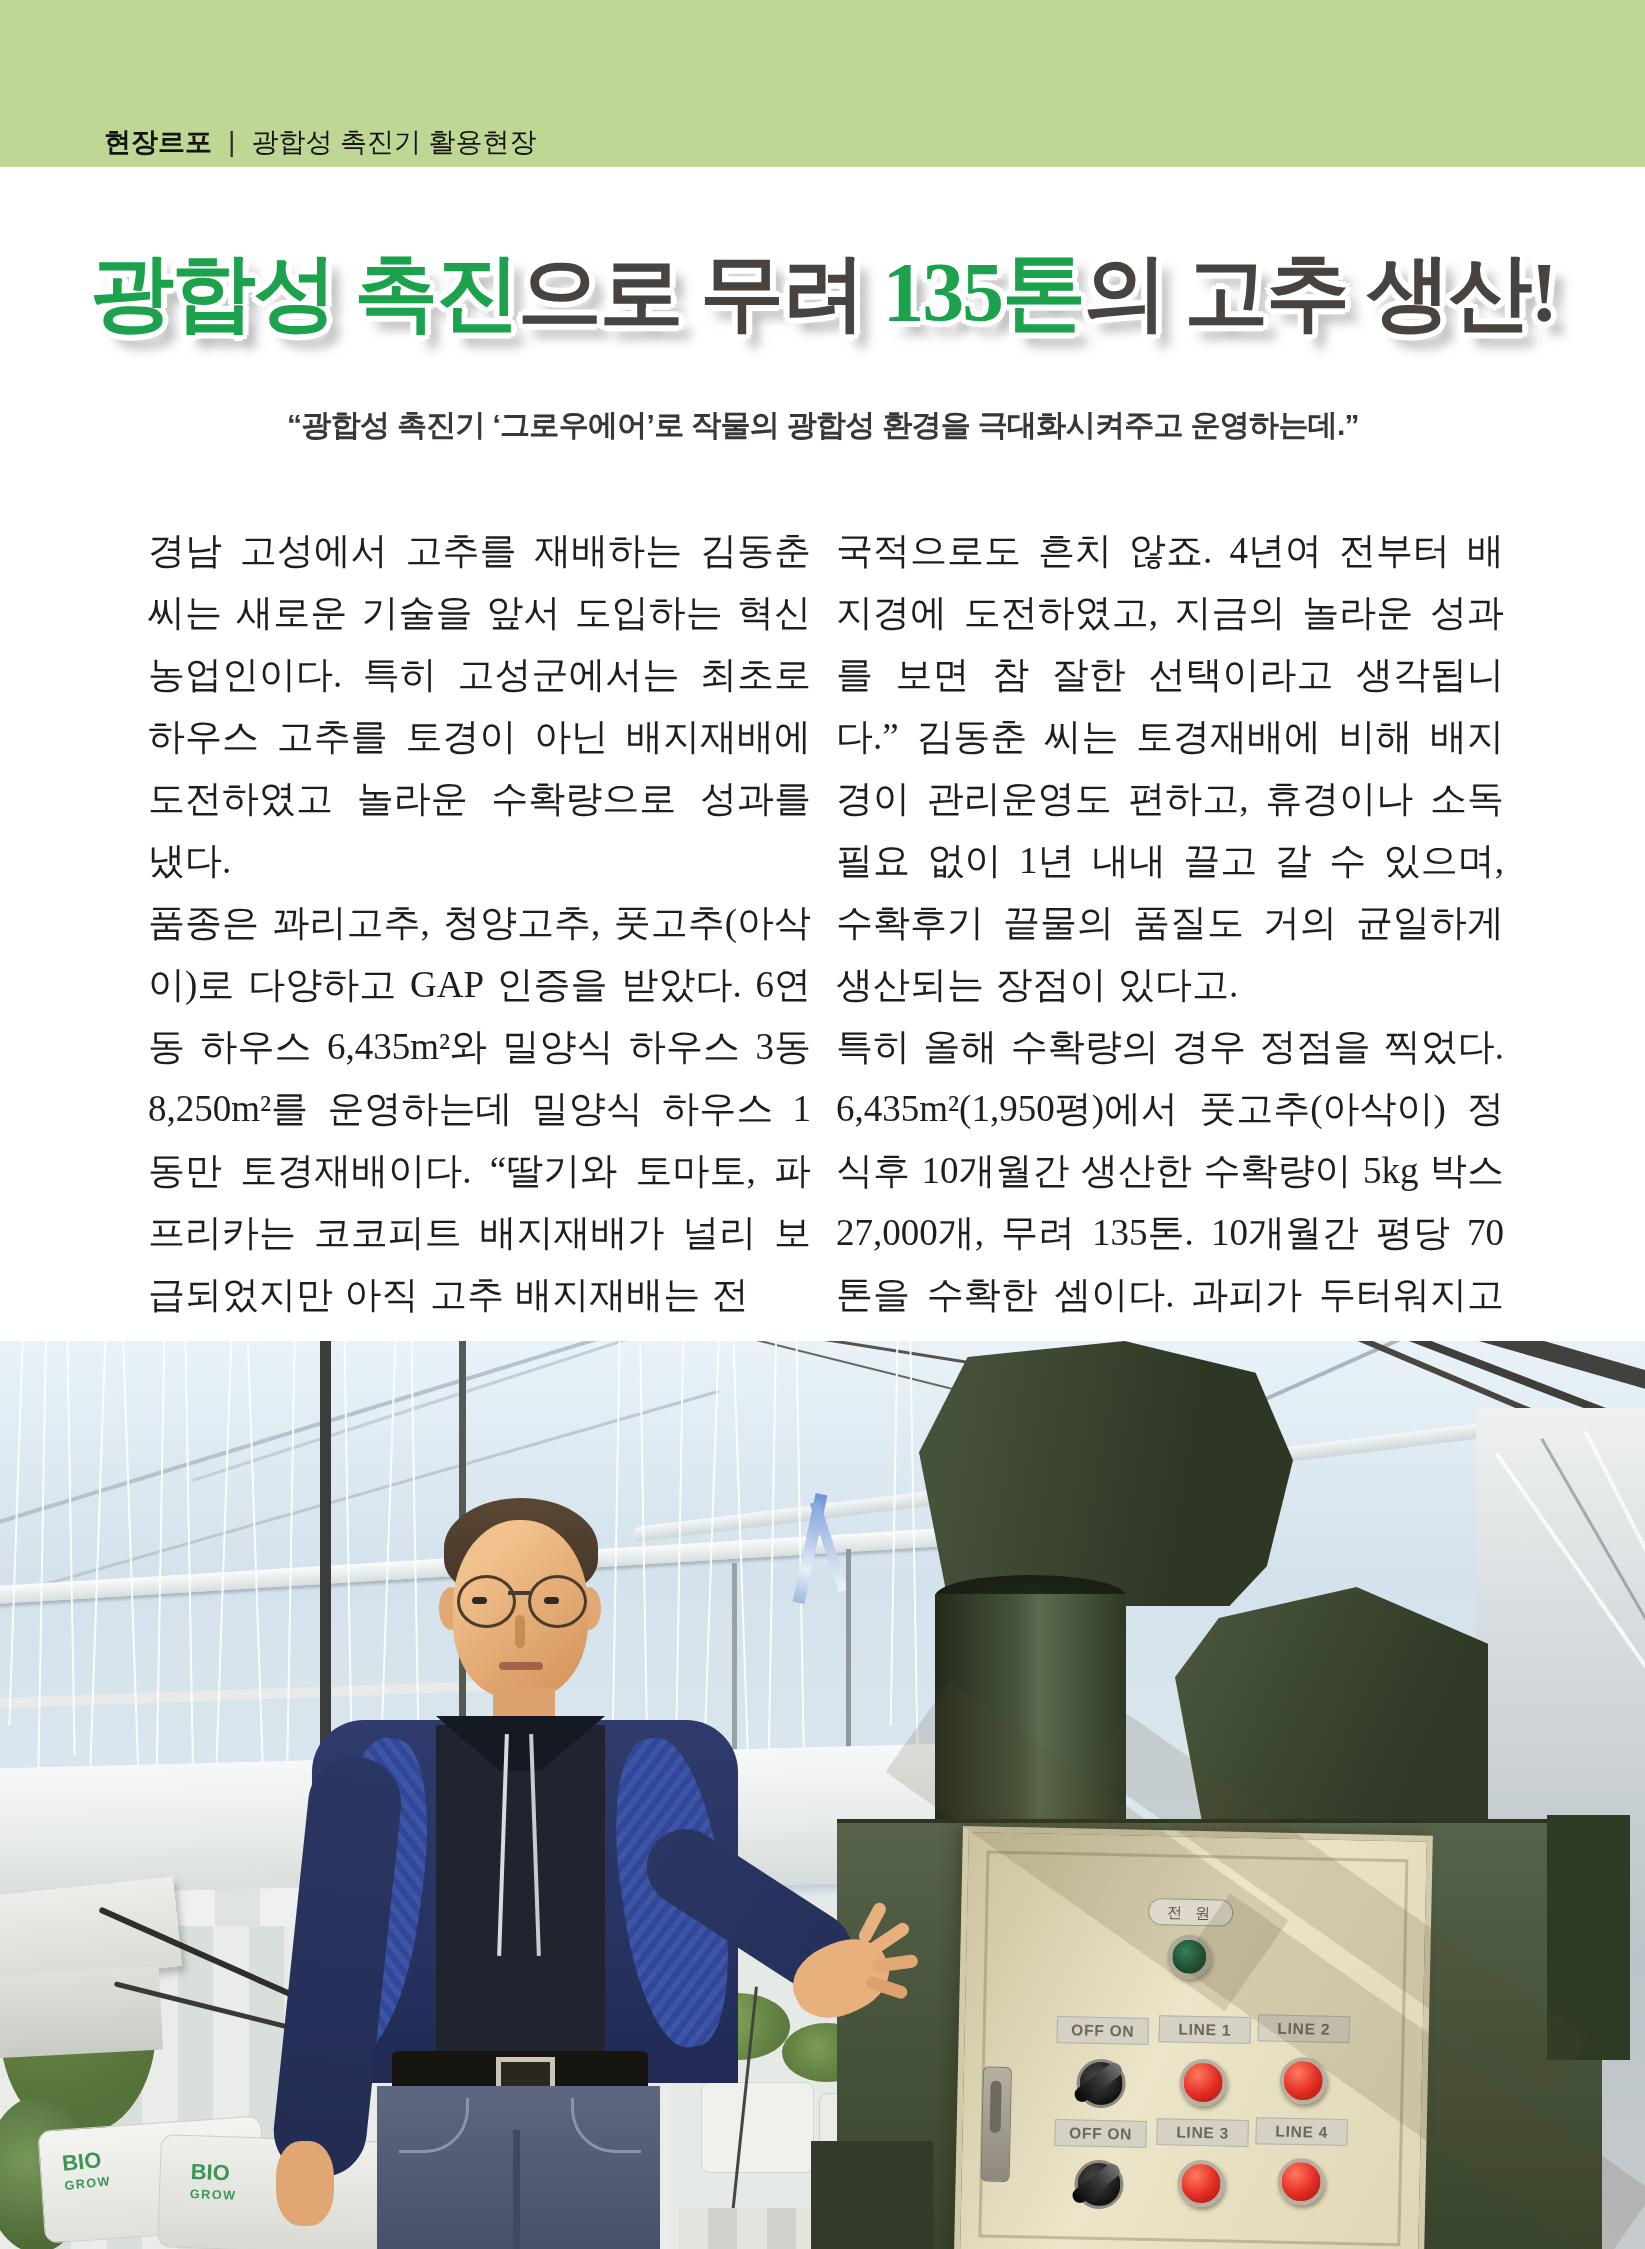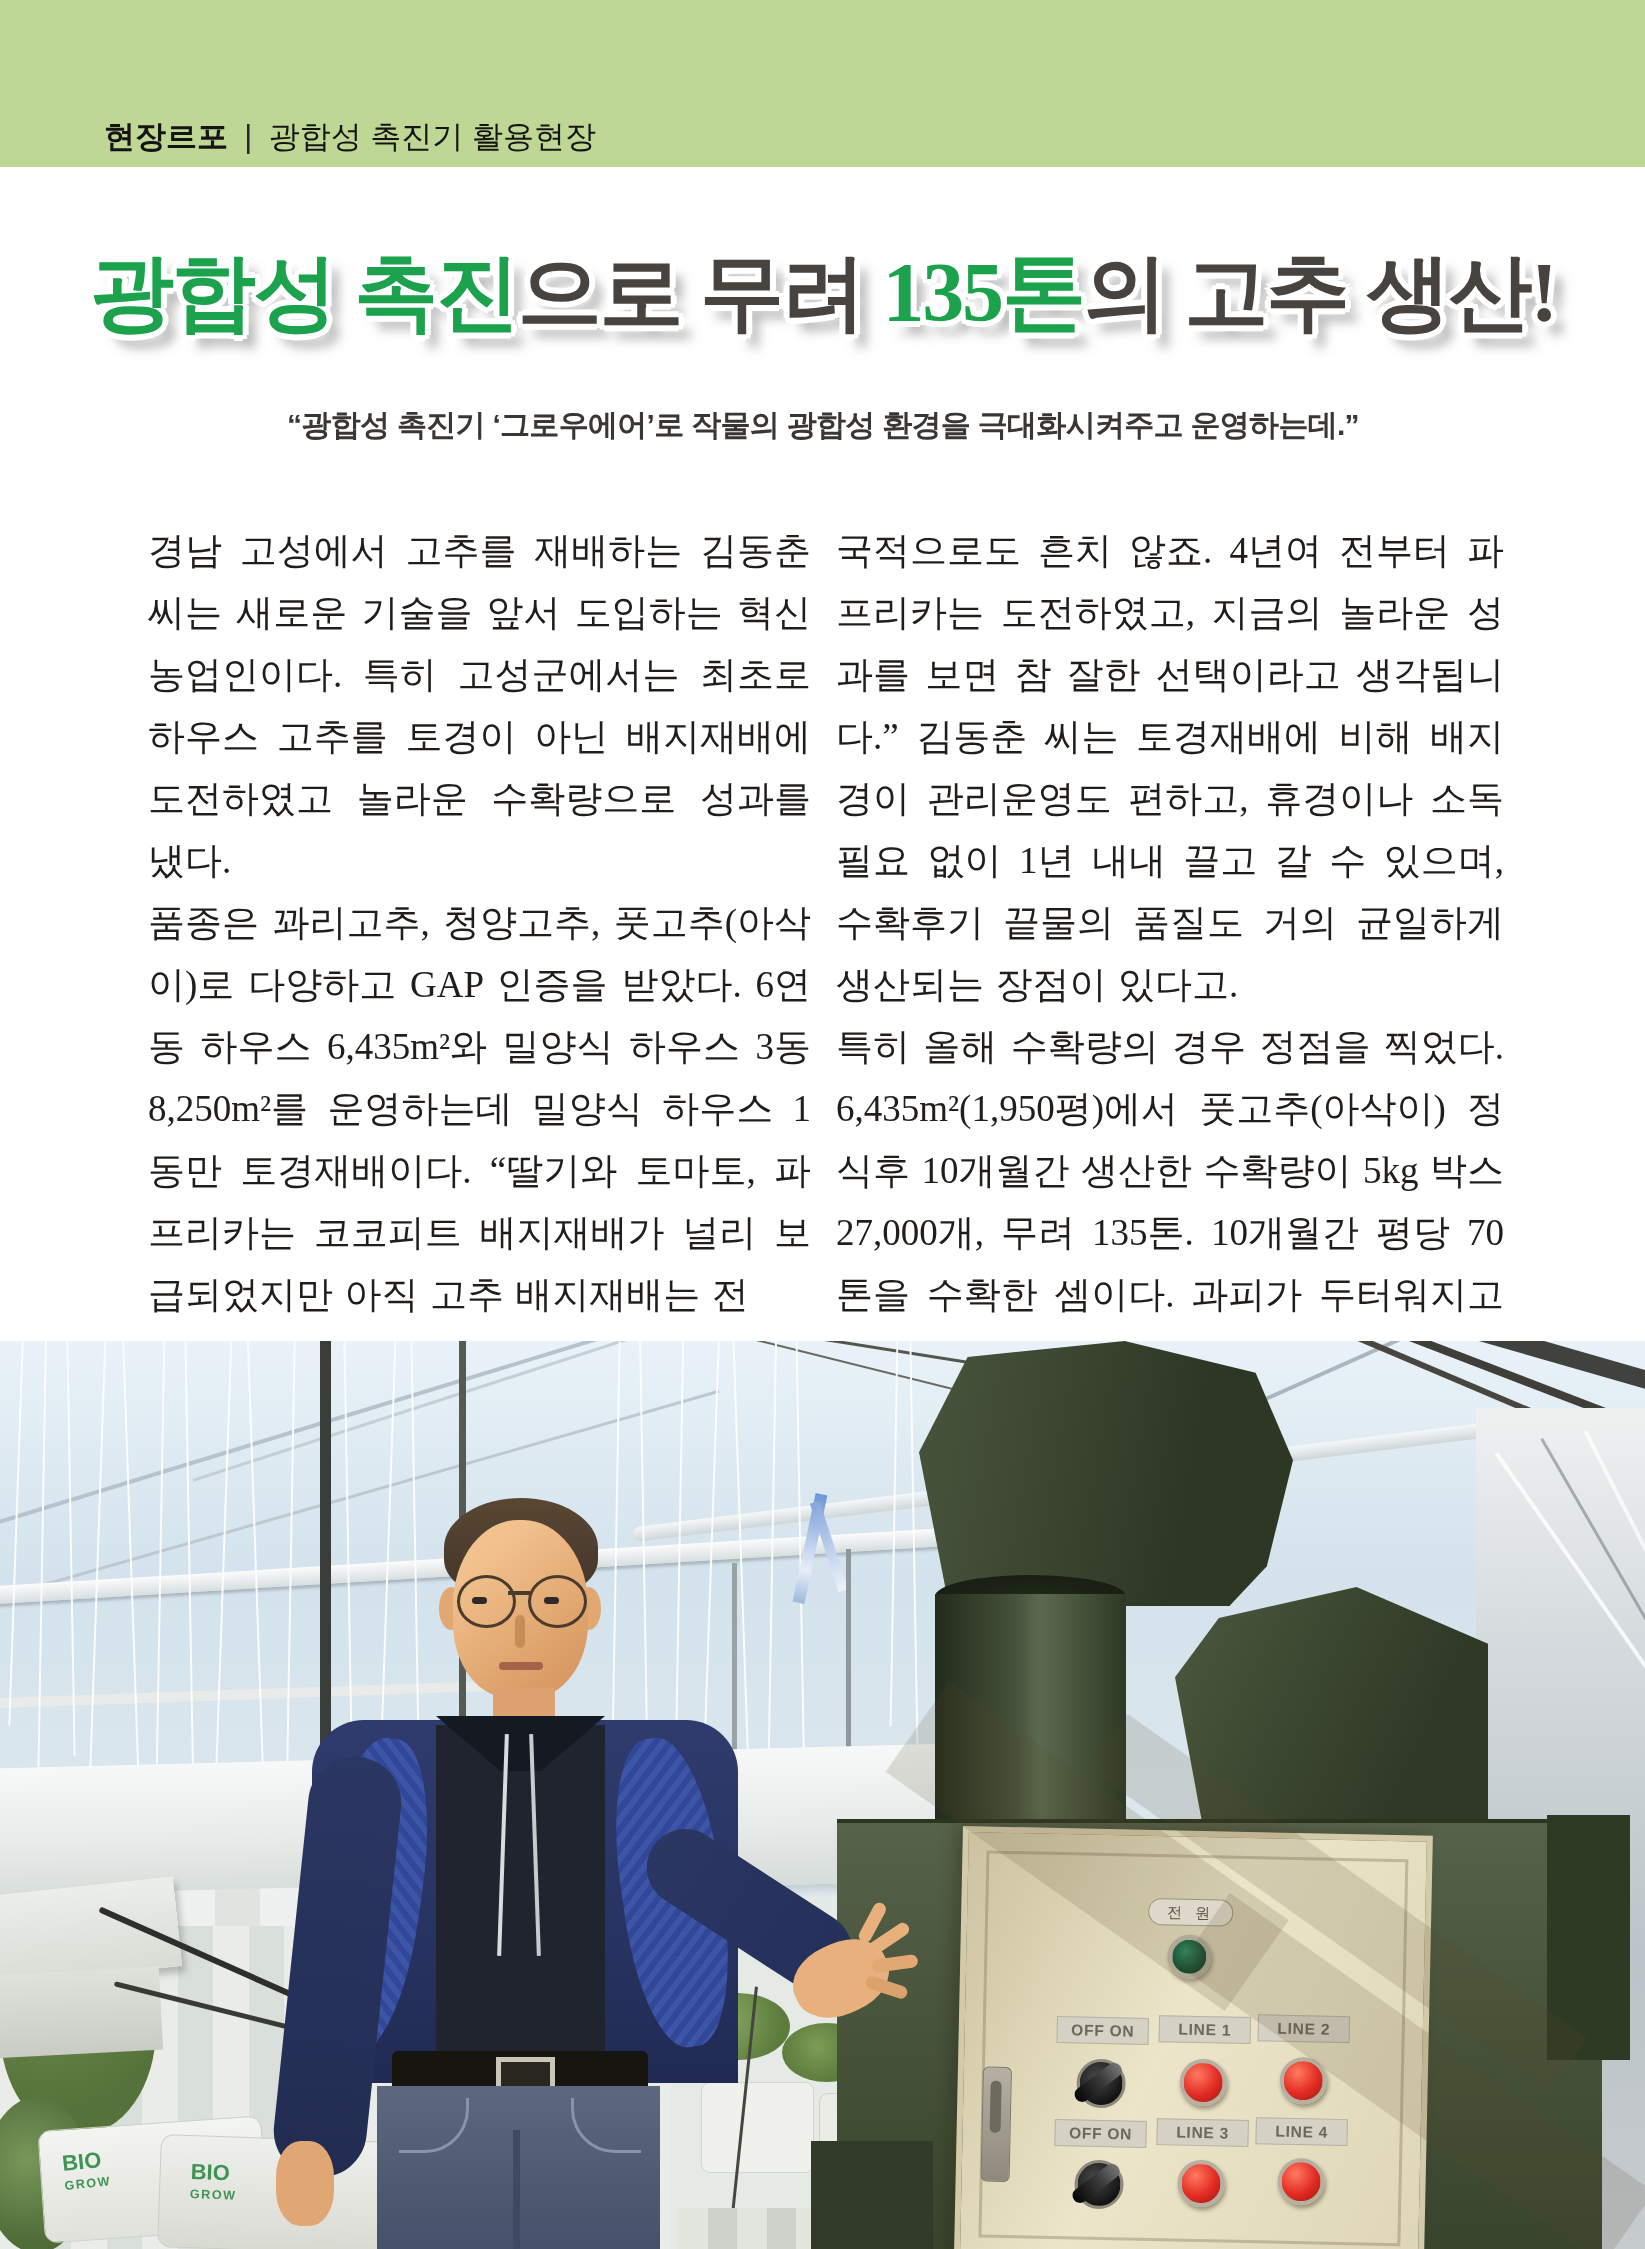--- a/index.html
+++ b/index.html
@@ -1,21 +1,21 @@
 <!DOCTYPE html>
 <html lang="ko" style="font-size:12px"><head>
 <meta charset="utf-8">
 <style>
   html,body{margin:0;padding:0;background:#888;}
   .page{position:relative;width:1646px;height:2250px;background:#ffffff;overflow:hidden;
         font-family:"Liberation Sans", sans-serif;}
 
   
   .band{position:absolute;left:0;top:0;width:1646px;height:167px;background:#bed794;}
-  .kicker-line{position:absolute;left:104px;top:116px;font-size:31px;color:#161412;
+  .kicker-line{position:absolute;left:104px;top:124px;font-size:27px;color:#161412;
                letter-spacing:0;white-space:nowrap;}
   .kicker{font-weight:800;}
   .kicker-div{font-weight:300;margin:0 16.3px;color:#2b2926;}
   .kicker-sub{font-weight:400;}
 
   
   .title{position:absolute;left:0;top:236px;width:1646px;text-align:center;
          font-family:"Liberation Serif","DejaVu Serif",serif;font-weight:700;
          font-size:84px;letter-spacing:-2.2px;white-space:nowrap;}
   .title span{text-shadow:-4.4px -4.4px 0 #fff,4.4px -4.4px 0 #fff,-4.4px 4.4px 0 #fff,4.4px 4.4px 0 #fff,
@@ -78,21 +78,21 @@
     <span class="t-green">광합성 촉진</span><span class="t-dark">으로 무려 </span><span class="t-green">135톤</span><span class="t-dark">의 고추 생산!</span>
   </div>
 
   <div class="subtitle">“광합성 촉진기 ‘그로우에어’로 작물의 광합성 환경을 극대화시켜주고 운영하는데.”</div>
 
   <div class="bodycol col-left">
     <p>경남 고성에서 고추를 재배하는 김동춘 씨는 새로운 기술을 앞서 도입하는 혁신 농업인이다. 특히 고성군에서는 최초로 하우스 고추를 토경이 아닌 배지재배에 도전하였고 놀라운 수확량으로 성과를 냈다.</p>
     <p>품종은 꽈리고추, 청양고추, 풋고추(아삭이)로 다양하고 GAP 인증을 받았다. 6연동 하우스 6,435m²와 밀양식 하우스 3동 8,250m²를 운영하는데 밀양식 하우스 1동만 토경재배이다. “딸기와 토마토, 파프리카는 코코피트 배지재배가 널리 보급되었지만 아직 고추 배지재배는 전</p>
   </div>
   <div class="bodycol col-right">
-    <p>국적으로도 흔치 않죠. 4년여 전부터 파프리카는 도전하였고, 지금의 놀라운 성과를 보면 참 잘한 선택이라고 생각됩니다.” 김동춘 씨는 토경재배에 비해 배지경이 관리운영도 편하고, 휴경이나 소독 필요 없이 1년 내내 끌고 갈 수 있으며, 수확후기 끝물의 품질도 거의 균일하게 생산되는 장점이 있다고.</p>
+    <p>국적으로도 흔치 않죠. 4년여 전부터 배지경에 도전하였고, 지금의 놀라운 성과를 보면 참 잘한 선택이라고 생각됩니다.” 김동춘 씨는 토경재배에 비해 배지경이 관리운영도 편하고, 휴경이나 소독 필요 없이 1년 내내 끌고 갈 수 있으며, 수확후기 끝물의 품질도 거의 균일하게 생산되는 장점이 있다고.</p>
     <p>특히 올해 수확량의 경우 정점을 찍었다. 6,435m²(1,950평)에서 풋고추(아삭이) 정식후 10개월간 생산한 수확량이 5kg 박스 27,000개, 무려 135톤. 10개월간 평당 70톤을 수확한 셈이다. 과피가 두터워지고 크기도 균일하며 색도 선명하고, 특대가 많아졌으며 비</p>
   </div>
 
   <div id="photo">
 
     <div class="ln" style="left:-59px;top:89px;width:704px;height:3.7px;background:#b7c3cc;transform:rotate(-17deg);"></div>
     <div class="ln" style="left:-44px;top:156px;width:778px;height:3px;background:#bdc8d0;transform:rotate(-16deg);"></div>
     <div class="ln" style="left:178px;top:44px;width:608px;height:3px;background:#c4cfd6;transform:rotate(-18deg);"></div>
     <div class="ln" style="left:415px;top:-15px;width:667px;height:3px;background:#57544e;transform:rotate(9deg);"></div>
     <div class="ln" style="left:519px;top:22px;width:667px;height:2.2px;background:#6a675f;transform:rotate(14deg);"></div>

